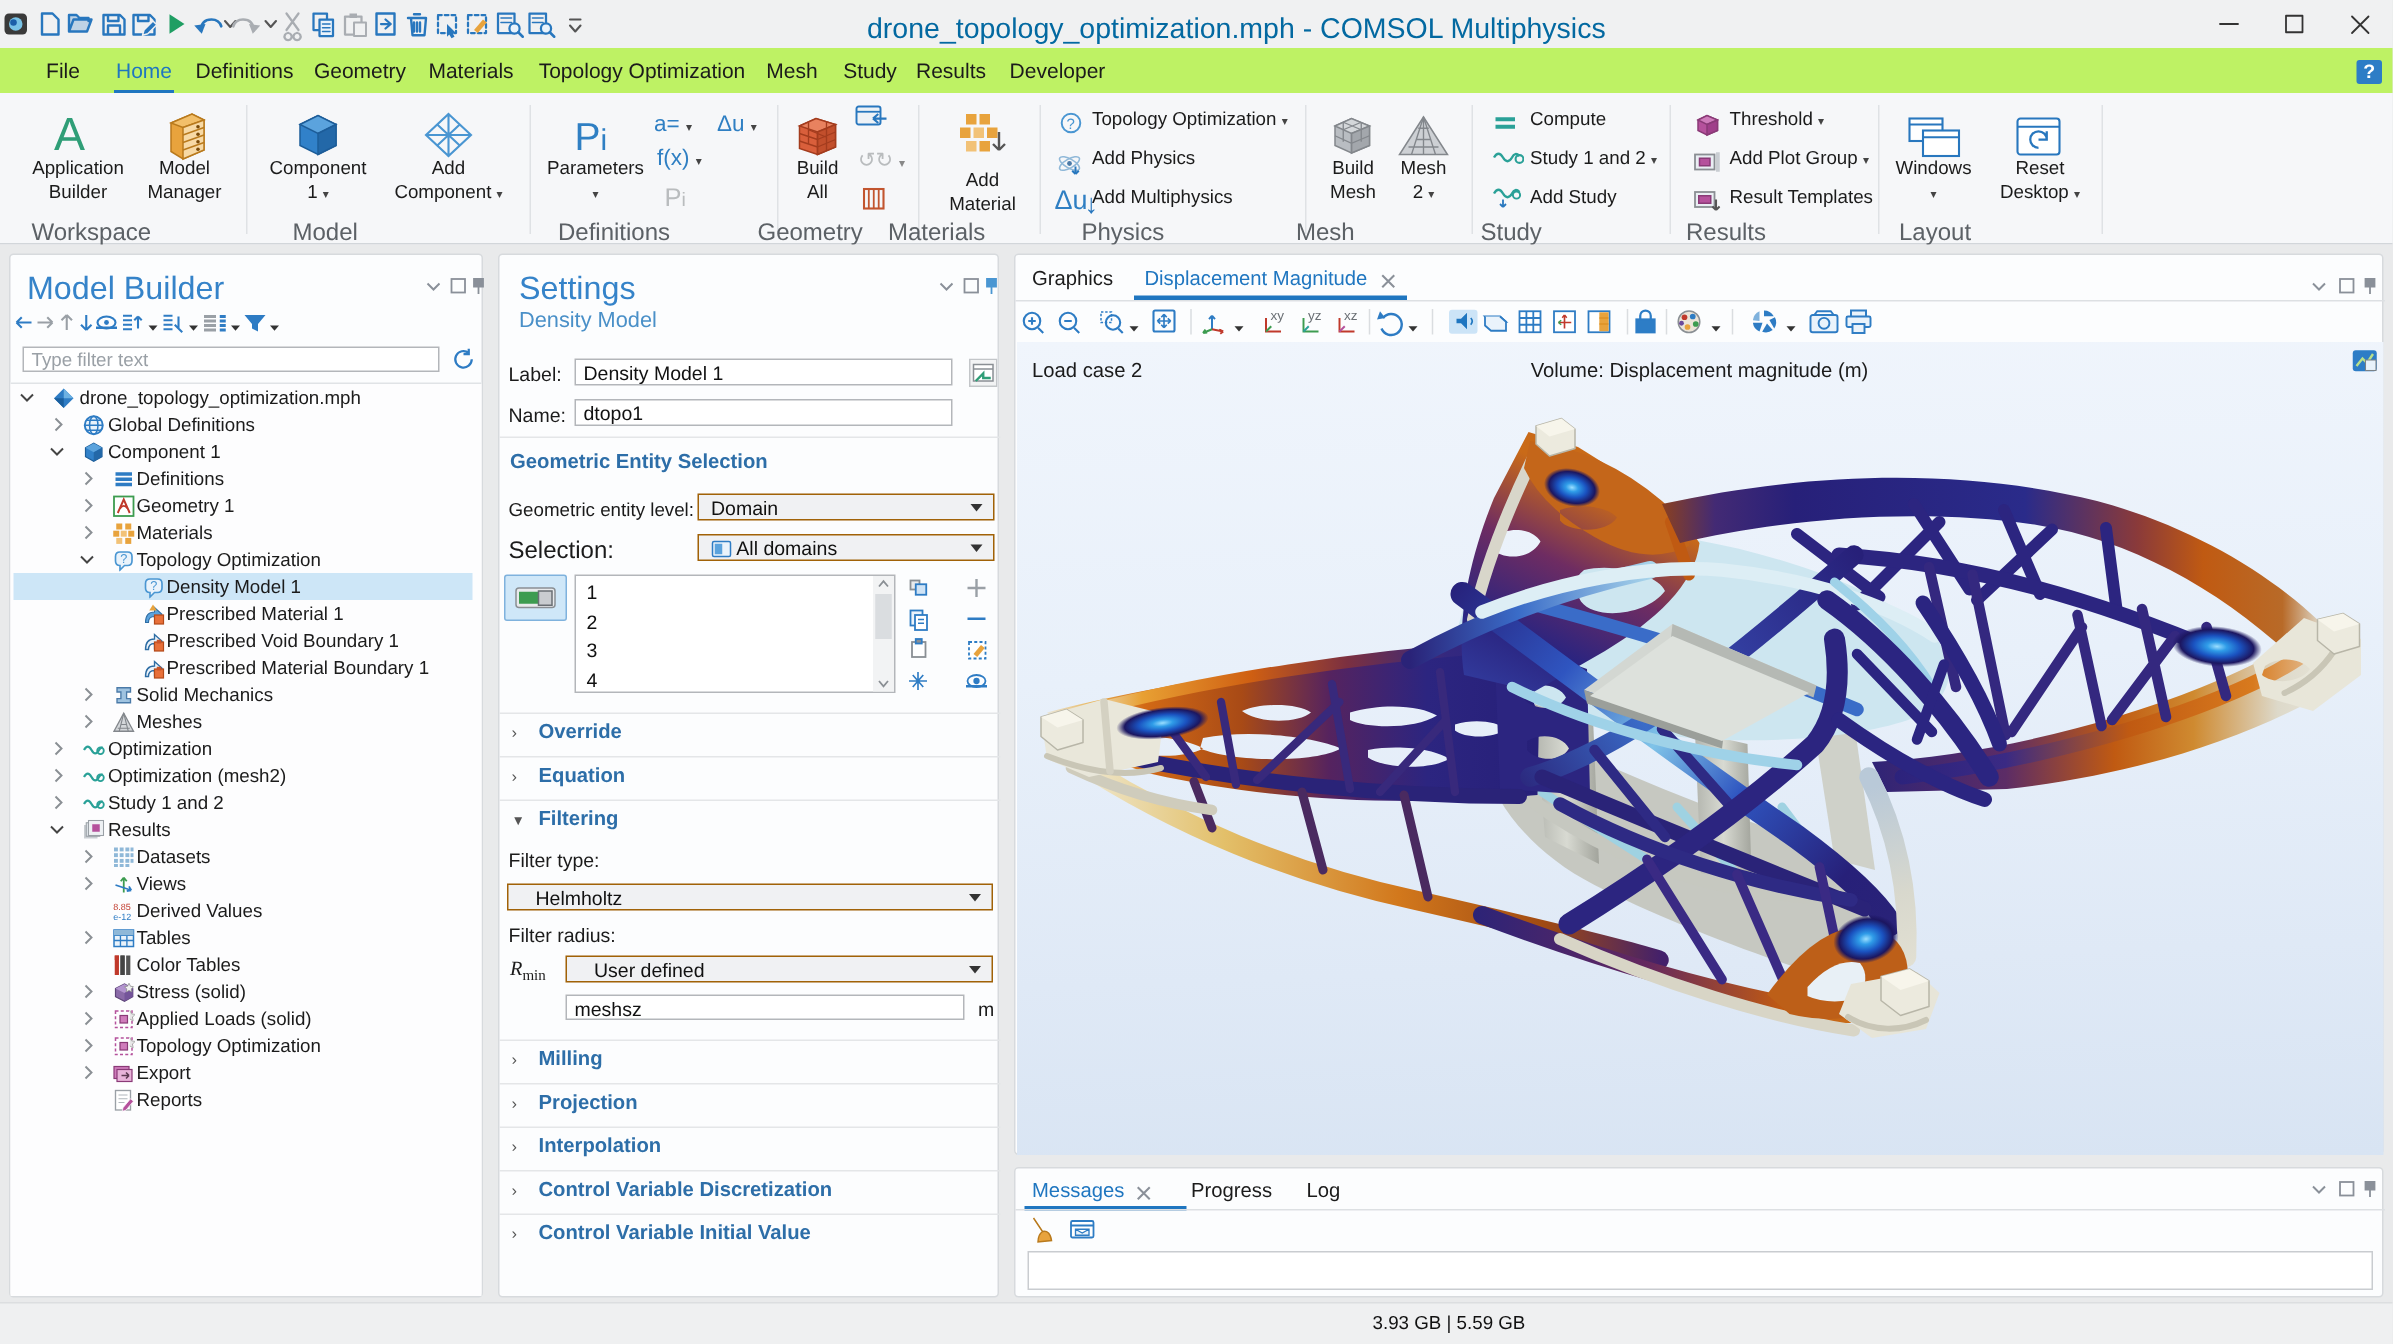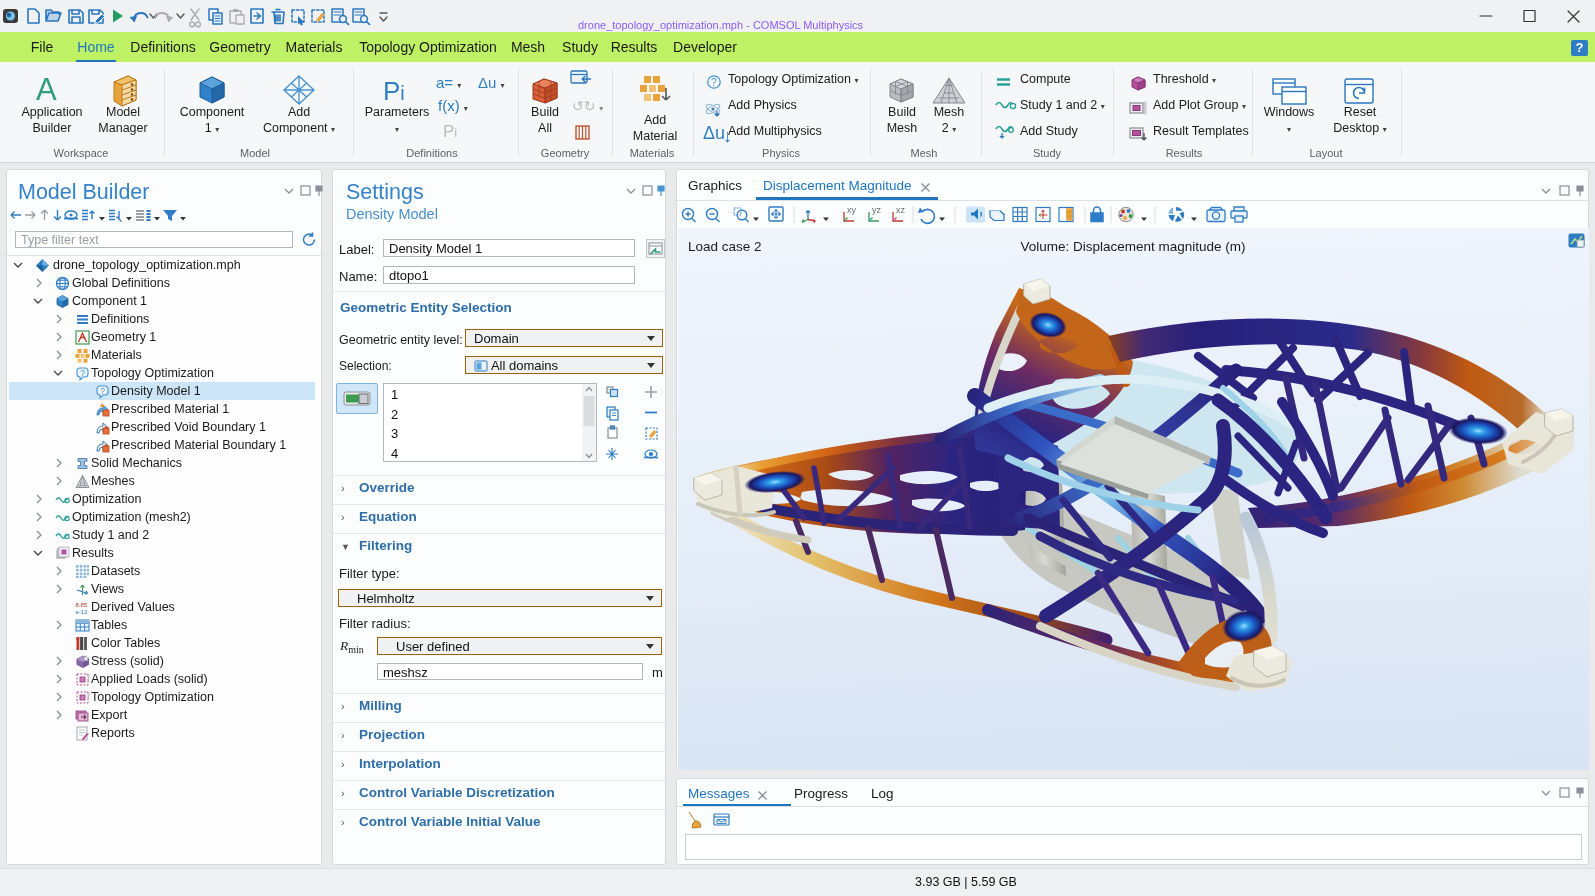--- a/index.html
+++ b/index.html
@@ -4,21 +4,21 @@
 <style>
 * { margin:0; padding:0; box-sizing:border-box; }
 html,body { width:1595px; height:896px; overflow:hidden; font-family:"Liberation Sans", sans-serif; background:#e9eaeb; }
 .abs { position:absolute; }
 #titlebar { position:absolute; left:0; top:0; width:1595px; height:32px; background:#f0f1f2; }
 #menubar { position:absolute; left:0; top:32px; width:1595px; height:30px; background:#bef264; }
 .menu-item { position:absolute; top:0; height:30px; line-height:30px; font-size:14px; color:#1b1b1b; text-align:center; }
 .menu-item.sel { color:#1f76c0; border-bottom:2px solid #1f76c0; }
 #ribbon { position:absolute; left:0; top:62px; width:1595px; height:101px; background:#f6f7f9; border-bottom:1px solid #d2d6da; }
 .rsep { position:absolute; top:8px; height:86px; width:1px; background:#dfe2e5; }
-.rglabel { position:absolute; top:85px; font-size:11px; color:#5c6166; text-align:center; width:120px; }
+.rglabel { position:absolute; top:85px; font-size:16px; color:#5c6166; text-align:left; width:120px; }
 .rbig { position:absolute; top:42px; font-size:12.5px; color:#1b1b1b; text-align:center; line-height:16px; }
 .rsmall { position:absolute; font-size:12.5px; color:#1b1b1b; height:18px; line-height:18px; white-space:nowrap; }
 .car { color:#444; font-size:8px; }
 #statusbar { position:absolute; left:0; top:868px; width:1595px; height:28px; background:#eff0f1; border-top:1px solid #dcdee0; }
 #statusbar .txt { position:absolute; left:915px; top:6px; font-size:12.5px; color:#111; }
 .panel { position:absolute; background:#fcfdfe; border:1px solid #d7dadd; border-radius:3px; }
 .ptitle { font-size:21.5px; color:#3583c9; font-weight:400; }
 input, .tbox { font-family:"Liberation Sans", sans-serif; }
 .tbox { position:absolute; background:#fff; border:1px solid #b3b6ba; font-size:13px; color:#111; padding-left:5px; }
 .drop { position:absolute; background:#f0f1f3; border:1px solid #a16207; font-size:13px; color:#111; padding-left:8px; }
@@ -93,21 +93,21 @@
 
 <path d="M440 13 h7 M440 17 l3.5 4 l3.5 -4" stroke="#555" stroke-width="1.4"></path>
 </g>
 <g stroke-linecap="round" stroke-linejoin="round" fill="none">
 
 <path d="M1480 16 h12" stroke="#333" stroke-width="1.2"></path>
 <rect x="1524" y="10.5" width="11" height="11" stroke="#333" stroke-width="1.2"></rect>
 <path d="M1568 11 l11 11 M1579 11 l-11 11" stroke="#333" stroke-width="1.2"></path>
 </g>
 </svg>
-<div style="position:absolute;left:578px;top:19px;font-size:11px;color:#8b5cf6;">drone_topology_optimization.mph - COMSOL Multiphysics</div>
+<div style="position:absolute;left:578px;top:9px;font-size:19px;color:#0369a1;">drone_topology_optimization.mph - COMSOL Multiphysics</div>
 </div>
 <div id="menubar">
   <div class="menu-item" style="left:24px;width:36px;">File</div>
   <div class="menu-item sel" style="left:76px;width:40px;">Home</div>
   <div class="menu-item" style="left:130px;width:66px;">Definitions</div>
   <div class="menu-item" style="left:208px;width:64px;">Geometry</div>
   <div class="menu-item" style="left:284px;width:60px;">Materials</div>
   <div class="menu-item" style="left:356px;width:144px;">Topology Optimization</div>
   <div class="menu-item" style="left:508px;width:40px;">Mesh</div>
   <div class="menu-item" style="left:560px;width:40px;">Study</div>
@@ -629,21 +629,21 @@
 <rect x="3" y="4" width="13" height="11" fill="#fff" stroke="#8a8f94" stroke-width="1"></rect>
 <path d="M3 7 h13" stroke="#8a8f94" stroke-width="1"></path>
 <path d="M4.5 15 l5 -5 v3 h5" stroke="#2f9e77" stroke-width="1.6" fill="none"></path>
 </svg>
 <div class="abs" style="left:6px;top:99px;font-size:13px;color:#1b1b1b;">Name:</div>
 <div class="tbox" style="left:50px;top:96px;width:252px;height:18px;line-height:18px;">dtopo1</div>
 <div class="hline" style="left:0px;top:121px;width:334px;"></div>
 <div class="sect" style="left:7px;top:130px;">Geometric Entity Selection</div>
 <div class="abs" style="left:6px;top:163px;font-size:12.5px;color:#1b1b1b;">Geometric entity level:</div>
 <div class="drop" style="left:132px;top:159px;width:198px;height:18px;line-height:18px;">Domain<span class="arr"></span></div>
-<div class="abs" style="left:6px;top:189px;font-size:12px;color:#1b1b1b;">Selection:</div>
+<div class="abs" style="left:6px;top:189px;font-size:16px;color:#1b1b1b;">Selection:</div>
 <div class="drop" style="left:132px;top:186px;width:198px;height:18px;line-height:18px;"><svg width="14" height="12" viewBox="0 0 14 12" style="display:inline-block;vertical-align:-2px;">
         <rect x="1" y="1" width="12" height="10" rx="1" fill="#eaf3fb" stroke="#2e7cc4"></rect>
         <rect x="2.5" y="2.5" width="5" height="7" fill="#5ba3dd"></rect>
       </svg> All domains<span class="arr"></span></div>
 <div class="abs" style="left:3px;top:213px;width:42px;height:31px;background:#cfe7f8;border:1px solid #7fb2dd;border-radius:2px;">
 <svg width="40" height="29">
         <rect x="7" y="8" width="26" height="13" rx="2" fill="#e8eaec" stroke="#8a8f94"></rect>
         <rect x="9" y="10.5" width="13" height="8" fill="#3d9c50"></rect>
         <rect x="22" y="10" width="9" height="9.5" fill="#c9ccd0" stroke="#6a6f74"></rect>
       </svg>

